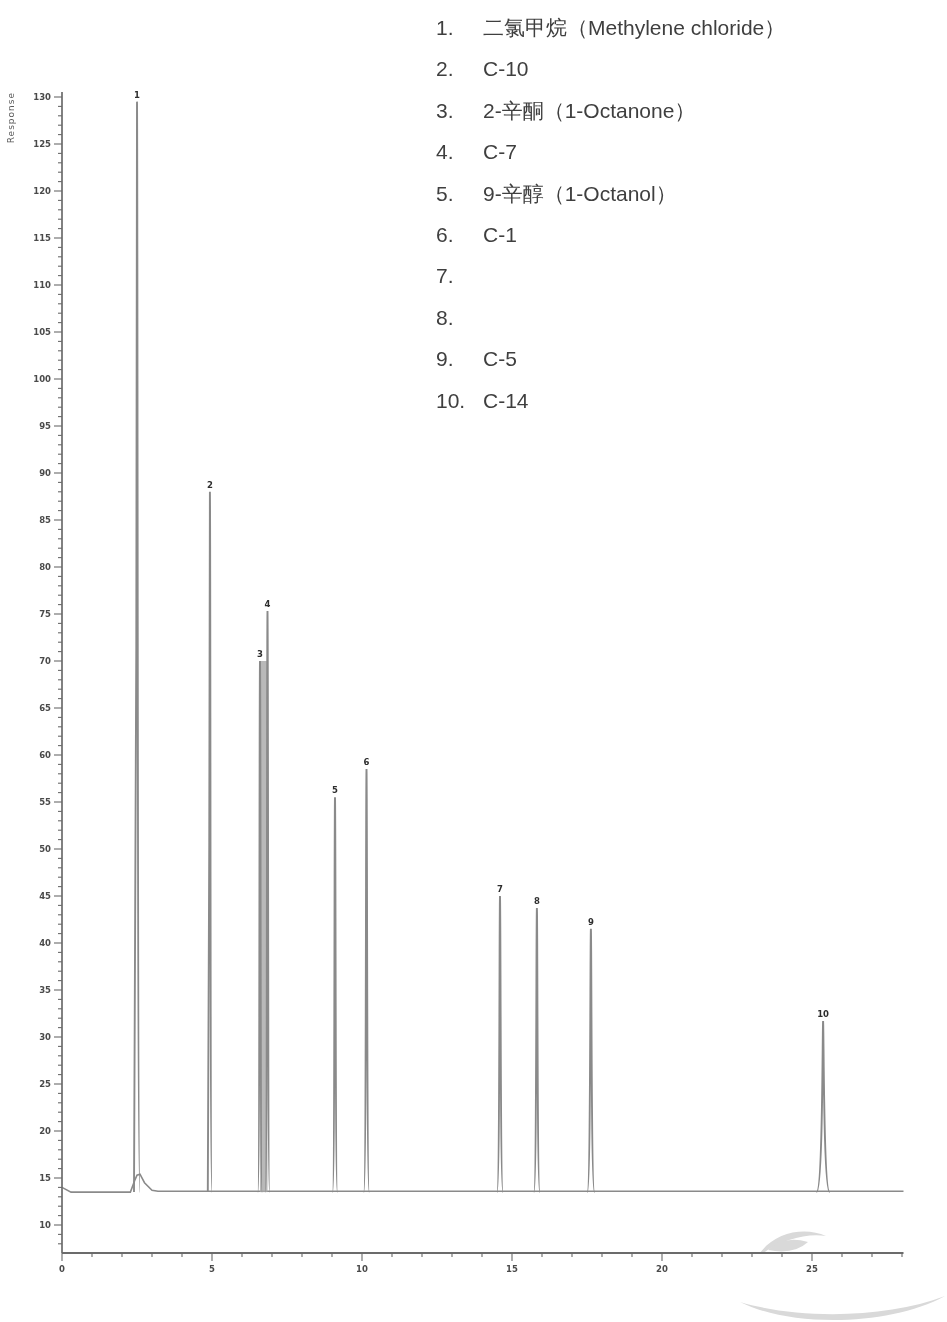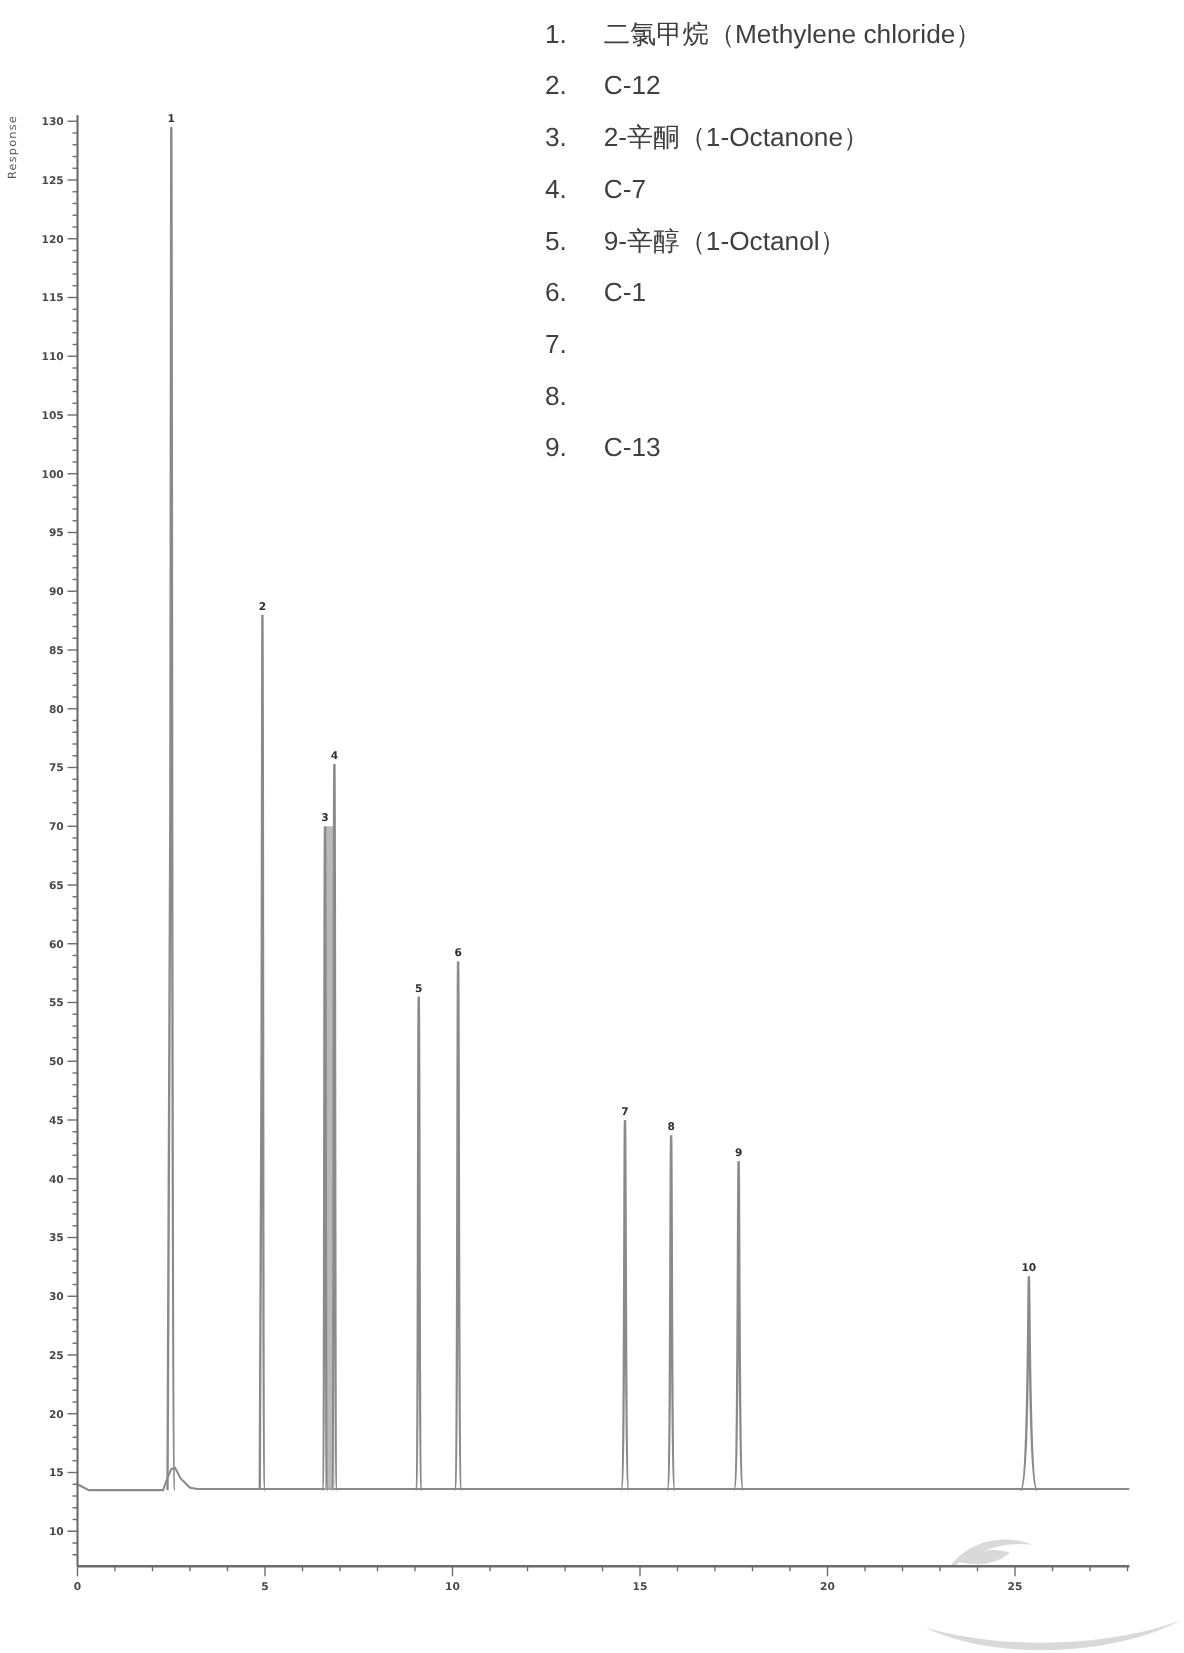--- a/index.html
+++ b/index.html
@@ -232,21 +232,21 @@
       <text x="812" y="1272" text-anchor="middle" font-size="8.5" font-weight="bold" fill="#4a4a4a" font-family="&quot;DejaVu Sans&quot;,sans-serif">25</text>
     </svg>
 
   <div class="legend">
       <div class="legend-row">
         <span class="legend-num">1.</span>
         <span class="legend-label">二氯甲烷（Methylene chloride）</span>
       </div>
       <div class="legend-row">
         <span class="legend-num">2.</span>
-        <span class="legend-label">C-12</span>
+        <span class="legend-label">C-10</span>
       </div>
       <div class="legend-row">
         <span class="legend-num">3.</span>
         <span class="legend-label">2-辛酮（1-Octanone）</span>
       </div>
       <div class="legend-row">
         <span class="legend-num">4.</span>
         <span class="legend-label">C-7</span>
       </div>
       <div class="legend-row">
@@ -258,21 +258,25 @@
         <span class="legend-label">C-1</span>
       </div>
       <div class="legend-row">
         <span class="legend-num">7.</span>
       </div>
       <div class="legend-row">
         <span class="legend-num">8.</span>
       </div>
       <div class="legend-row">
         <span class="legend-num">9.</span>
-        <span class="legend-label">C-13</span>
+        <span class="legend-label">C-5</span>
+      </div>
+      <div class="legend-row">
+        <span class="legend-num">10.</span>
+        <span class="legend-label">C-14</span>
       </div>
     </div>
 
   <svg class="watermark" viewBox="0 0 210 95">
     <path d="M22,27 C38,5 68,1 88,10 C70,7 44,13 24,28 Z" fill="#d9d9d9"></path>
     <path d="M30,24 q16,-15 40,-8 q-14,13 -40,8 Z" fill="#d9d9d9"></path>
     <text x="4" y="64" font-size="42" font-weight="bold" letter-spacing="-1" fill="#d9d9d9"></text>
     <path d="M2,76 C62,94 150,92 207,70 C152,100 54,102 2,76 Z" fill="#d9d9d9"></path>
   </svg>
 

